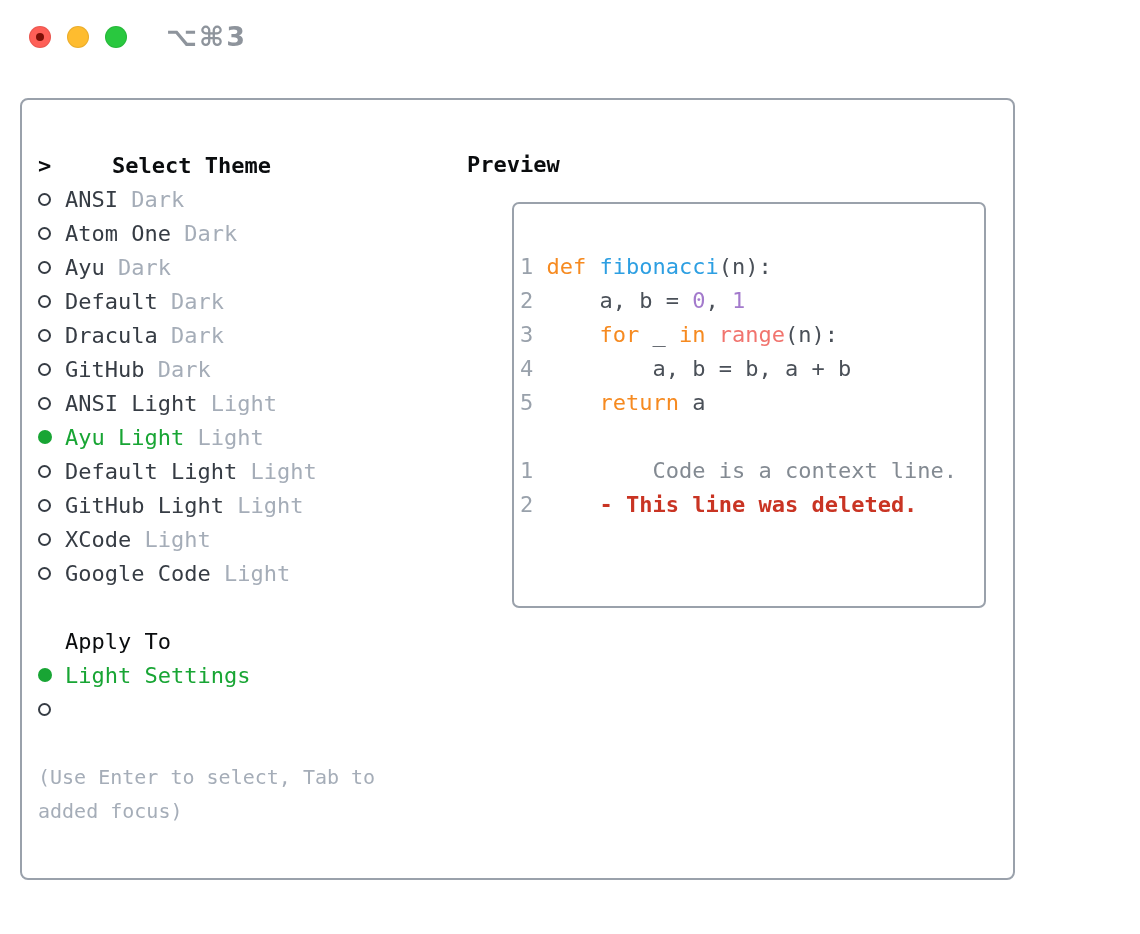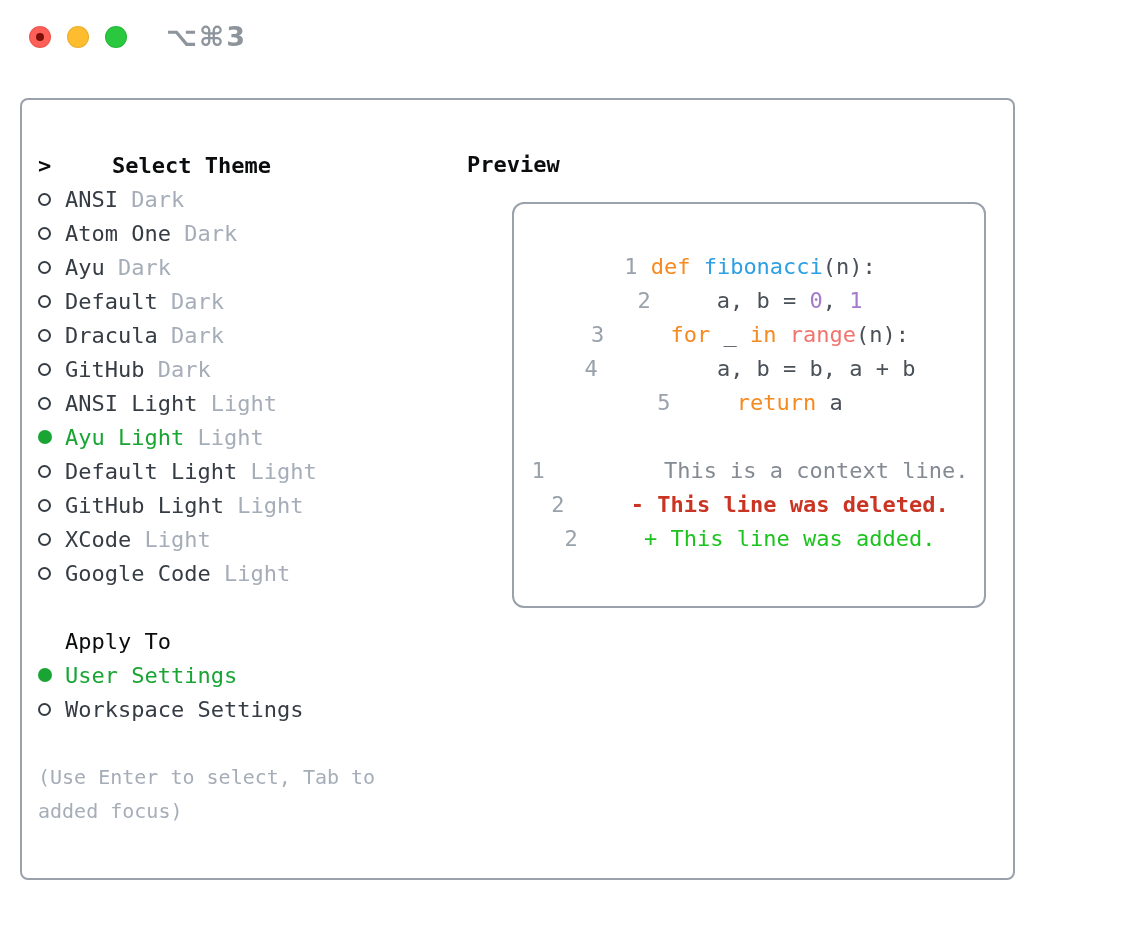--- a/index.html
+++ b/index.html
@@ -39,22 +39,22 @@
   .label .sel { color:var(--accent-green); }
   .hdr-label { font-weight:bold; color:var(--header-black); white-space:pre;margin-left:47px; }
   .sub-label { color:var(--header-black); white-space:pre; }
   .gap34 { height:34px; }
   .help-line { height:34px; line-height:34px; font-size:20px; color:var(--muted-gray); white-space:pre; }
   
   .preview-header { position:absolute; left:445px; top:48px; height:34px; line-height:34px;
     font-size:22px; font-weight:bold; color:var(--header-black); }
   .preview-box {
     position:absolute; left:490px; top:102px; width:474px; height:406px;
-    border:2px solid var(--border-gray); border-radius:12px; background:#fff;
-    padding:46px 4px 0 6px; overflow:hidden;text-align:center;
+    border:2px solid var(--border-gray); border-radius:7px; background:#fff;
+    padding:46px 4px 0 6px; overflow:hidden;
   }
   .code-row { height:34px; line-height:34px; font-size:22px; white-space:pre; }
   .lineno { color:var(--line-number); }
   .seg-keyword { color:var(--keyword-orange); }
   .seg-function { color:var(--function-blue); }
   .seg-call { color:var(--call-coral); }
   .seg-number { color:var(--number-purple); }
   .seg-fg { color:var(--code-fg); }
   .seg-context { color:var(--context-gray); }
   .seg-deleted { color:var(--deleted-red);font-weight:bold; }
@@ -162,44 +162,42 @@
       <div class="row">
         <span class="prefix"></span>
         <span class="sub-label">Apply To</span>
       </div>
 
       <div id="apply-to-list">
           <div class="row">
             <span class="prefix">
               <span class="dot-filled"></span>
             </span>
-            <span class="label"><span class="sel">User Settings</span></span>
-          </div>
-          <div class="row">
-            <span class="prefix">
-              <span class="ring"></span>
-            </span>
-            <span class="label"><span class="name">Workspace Settings</span></span>
+            <span class="label"><span class="sel">Light Settings</span></span>
+          </div>
+          <div class="row">
+            <span class="prefix">
+              <span class="ring"></span>
+            </span>
           </div>
         </div>
 
       <div class="gap34"></div>
 
       <div class="help-line">(Use Enter to select, Tab to</div>
       <div class="help-line">added focus)</div>
     </div>
 
     <div class="preview-header">Preview</div>
 
     <div class="preview-box" id="preview-box">
         <div class="code-row"><span class="lineno">1 </span><span class="seg-keyword">def </span><span class="seg-function">fibonacci</span><span class="seg-fg">(n):</span></div>
         <div class="code-row"><span class="lineno">2 </span><span class="seg-fg">    a, b = </span><span class="seg-number">0</span><span class="seg-fg">, </span><span class="seg-number">1</span></div>
         <div class="code-row"><span class="lineno">3 </span><span class="seg-fg">    </span><span class="seg-keyword">for</span><span class="seg-fg"> _ </span><span class="seg-keyword">in</span><span class="seg-fg"> </span><span class="seg-call">range</span><span class="seg-fg">(n):</span></div>
         <div class="code-row"><span class="lineno">4 </span><span class="seg-fg">        a, b = b, a + b</span></div>
         <div class="code-row"><span class="lineno">5 </span><span class="seg-fg">    </span><span class="seg-keyword">return</span><span class="seg-fg"> a</span></div>
         <div class="code-row"></div>
-        <div class="code-row"><span class="lineno">1 </span><span class="seg-context">        This is a context line.</span></div>
+        <div class="code-row"><span class="lineno">1 </span><span class="seg-context">        Code is a context line.</span></div>
         <div class="code-row"><span class="lineno">2 </span><span class="seg-fg">    </span><span class="seg-deleted">- This line was deleted.</span></div>
-        <div class="code-row"><span class="lineno">2 </span><span class="seg-fg">    </span><span class="seg-added">+ This line was added.</span></div>
       </div>
 
   </div>
 </div>
 
 </body></html>

